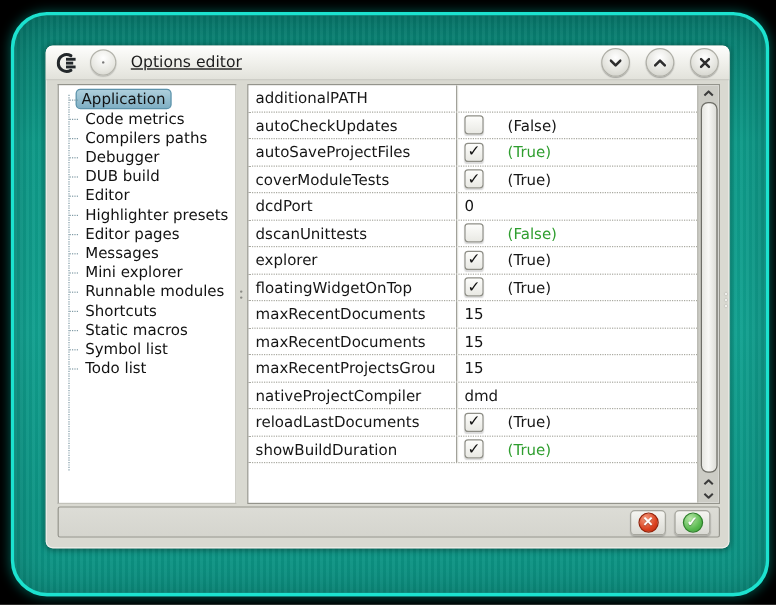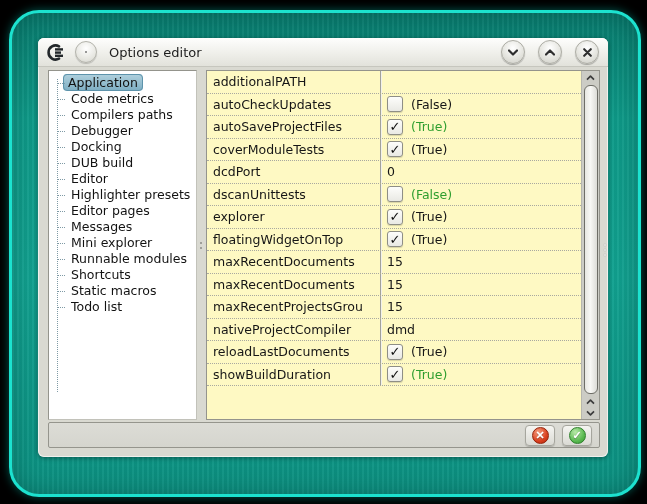--- a/index.html
+++ b/index.html
@@ -19,21 +19,21 @@
   
   .window{
     position:absolute;left:38px;top:38px;width:570px;height:419px;
     background:#d9d9d1;border-radius:6px;
     box-shadow:0 1px 5px rgba(0,0,0,0.40), inset 0 0 0 1px rgba(255,255,255,0.6);
   }
   .titlebar{
     height:28px;border-radius:6px 6px 0 0;
     background:linear-gradient(180deg,#fefefd 0%,#efefea 55%,#e2e2db 100%);
     border-bottom:1px solid #c6c6be;
-    display:flex;align-items:center;padding:0 9px;gap:8px;
+    display:flex;align-items:center;padding:0 9px;gap:8px;text-decoration:underline;
   }
   .logo{width:20px;height:17px;flex:0 0 auto;}
   .menu-btn{
     width:20px;height:20px;border-radius:50%;
     background:radial-gradient(circle at 50% 32%,#ffffff,#e6e6e0 65%,#cfcfc8);
     border:1px solid #b3b3ab;box-shadow:0 1px 1px rgba(0,0,0,0.2);
     position:relative;flex:0 0 auto;
   }
   .menu-btn::after{content:"";position:absolute;left:9px;top:9px;width:2px;height:2px;border-radius:50%;background:#777;}
   .title{font-size:13px;color:#1d1d1d;margin-left:4px;white-space:nowrap;}
@@ -66,34 +66,34 @@
   .tree-item .lbl.sel{
     background:linear-gradient(180deg,#aecfdc,#7fafc4);
     border:1px solid #5d93ab;margin-left:-4px;padding:0 4px;
   }
   .splitter{width:9px;position:relative;flex:0 0 auto;}
   .splitter .dots{
     position:absolute;left:3px;top:172px;width:2px;height:2px;background:#8a8a84;
     box-shadow:0 5px 0 #8a8a84;border-radius:50%;
   }
   .grid-panel{
-    flex:1;box-sizing:border-box;background:#fef9c3;
+    flex:1;box-sizing:border-box;background:#ffffff;
     border:1px solid #94948c;display:flex;overflow:hidden;
   }
   .rows{flex:1;min-width:0;}
   .prow{
     height:22.5px;box-sizing:border-box;display:flex;align-items:stretch;
     border-bottom:1px dotted #a9a9a0;font-size:12.5px;color:#161616;
   }
   .cell-name{
     width:167px;flex:0 0 auto;padding-left:6px;display:flex;align-items:center;
     overflow:hidden;white-space:nowrap;
   }
   .cell-value{
-    flex:1;min-width:0;display:flex;align-items:center;gap:8px;padding-left:6px;
+    flex:1;min-width:0;display:flex;align-items:center;gap:20px;padding-left:6px;
     border-left:1px solid #a2a29a;box-shadow:inset 1px 0 0 #f1f1eb;
     overflow:hidden;white-space:nowrap;
   }
   .checkbox{
     width:14px;height:14px;flex:0 0 auto;border-radius:3px;
     border:1px solid #8e8e86;background:linear-gradient(180deg,#fdfdfb,#e9e9e4);
     box-shadow:0 1px 1px rgba(0,0,0,0.15);
     display:flex;align-items:center;justify-content:center;
     font-size:13px;font-weight:bold;color:#0e0e0e;line-height:1;
   }
@@ -162,30 +162,30 @@
       </svg>
     </div>
   </div>
 
   <div class="content">
     <div class="tree-panel">
         <div class="tree-item"><span class="lbl sel">Application</span></div>
         <div class="tree-item"><span class="lbl">Code metrics</span></div>
         <div class="tree-item"><span class="lbl">Compilers paths</span></div>
         <div class="tree-item"><span class="lbl">Debugger</span></div>
-        <div class="tree-item"><span class="lbl">Docking</span></div>
         <div class="tree-item"><span class="lbl">DUB build</span></div>
         <div class="tree-item"><span class="lbl">Editor</span></div>
         <div class="tree-item"><span class="lbl">Highlighter presets</span></div>
         <div class="tree-item"><span class="lbl">Editor pages</span></div>
         <div class="tree-item"><span class="lbl">Messages</span></div>
         <div class="tree-item"><span class="lbl">Mini explorer</span></div>
         <div class="tree-item"><span class="lbl">Runnable modules</span></div>
         <div class="tree-item"><span class="lbl">Shortcuts</span></div>
         <div class="tree-item"><span class="lbl">Static macros</span></div>
+        <div class="tree-item"><span class="lbl">Symbol list</span></div>
         <div class="tree-item"><span class="lbl">Todo list</span></div>
       </div>
     <div class="splitter">
         <div class="dots"></div>
       </div>
     <div class="grid-panel">
       <div class="rows">
           <div class="prow">
             <div class="cell-name">additionalPATH</div>
             <div class="cell-value">

